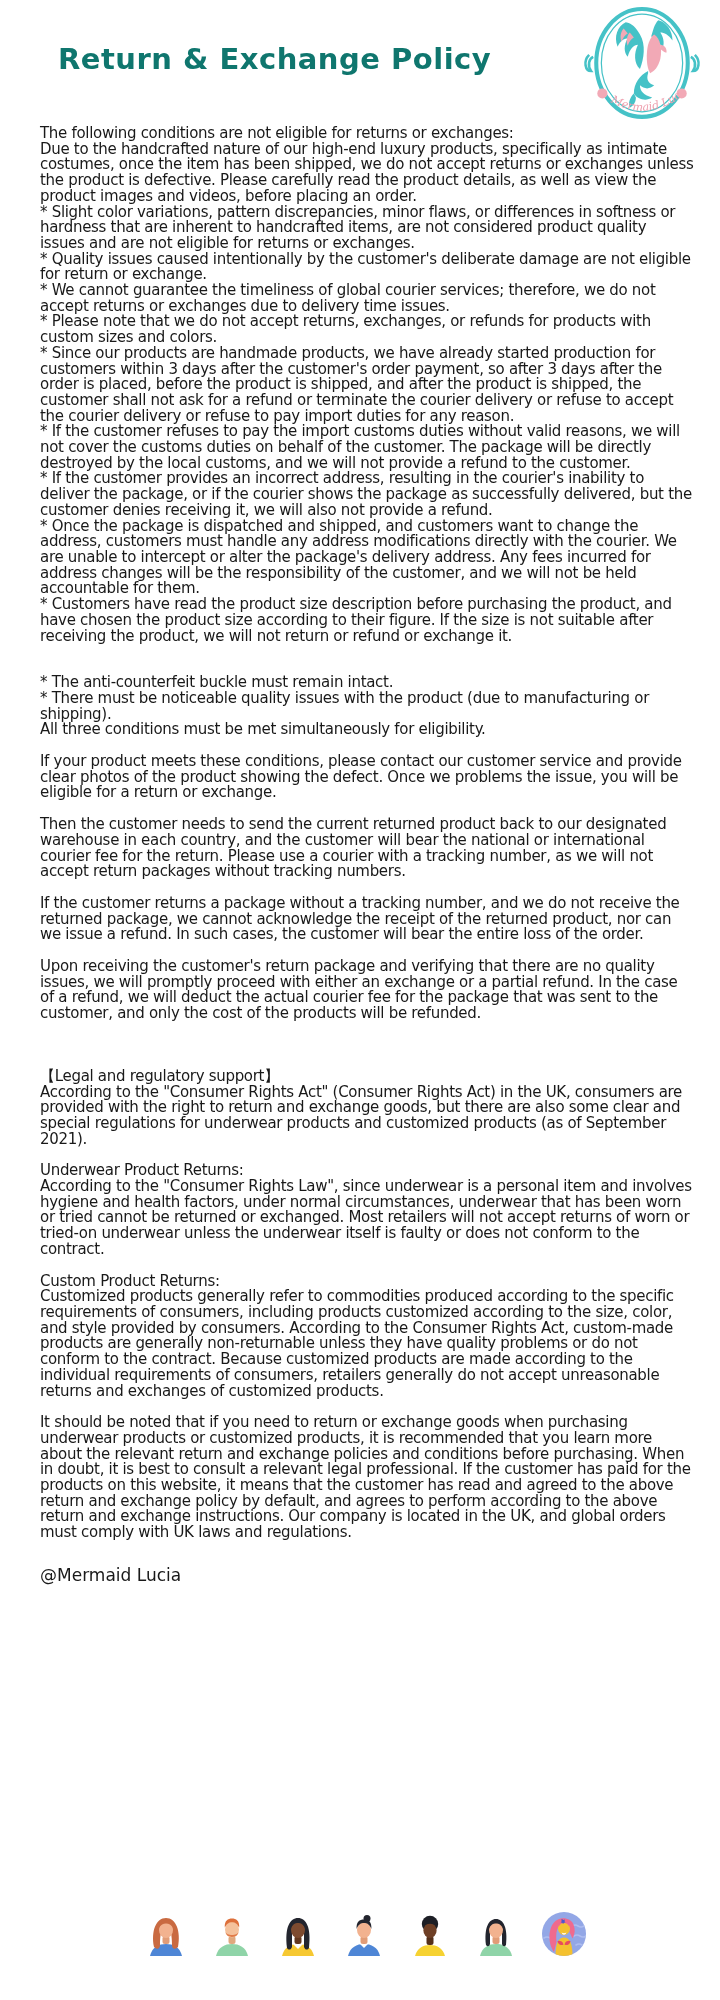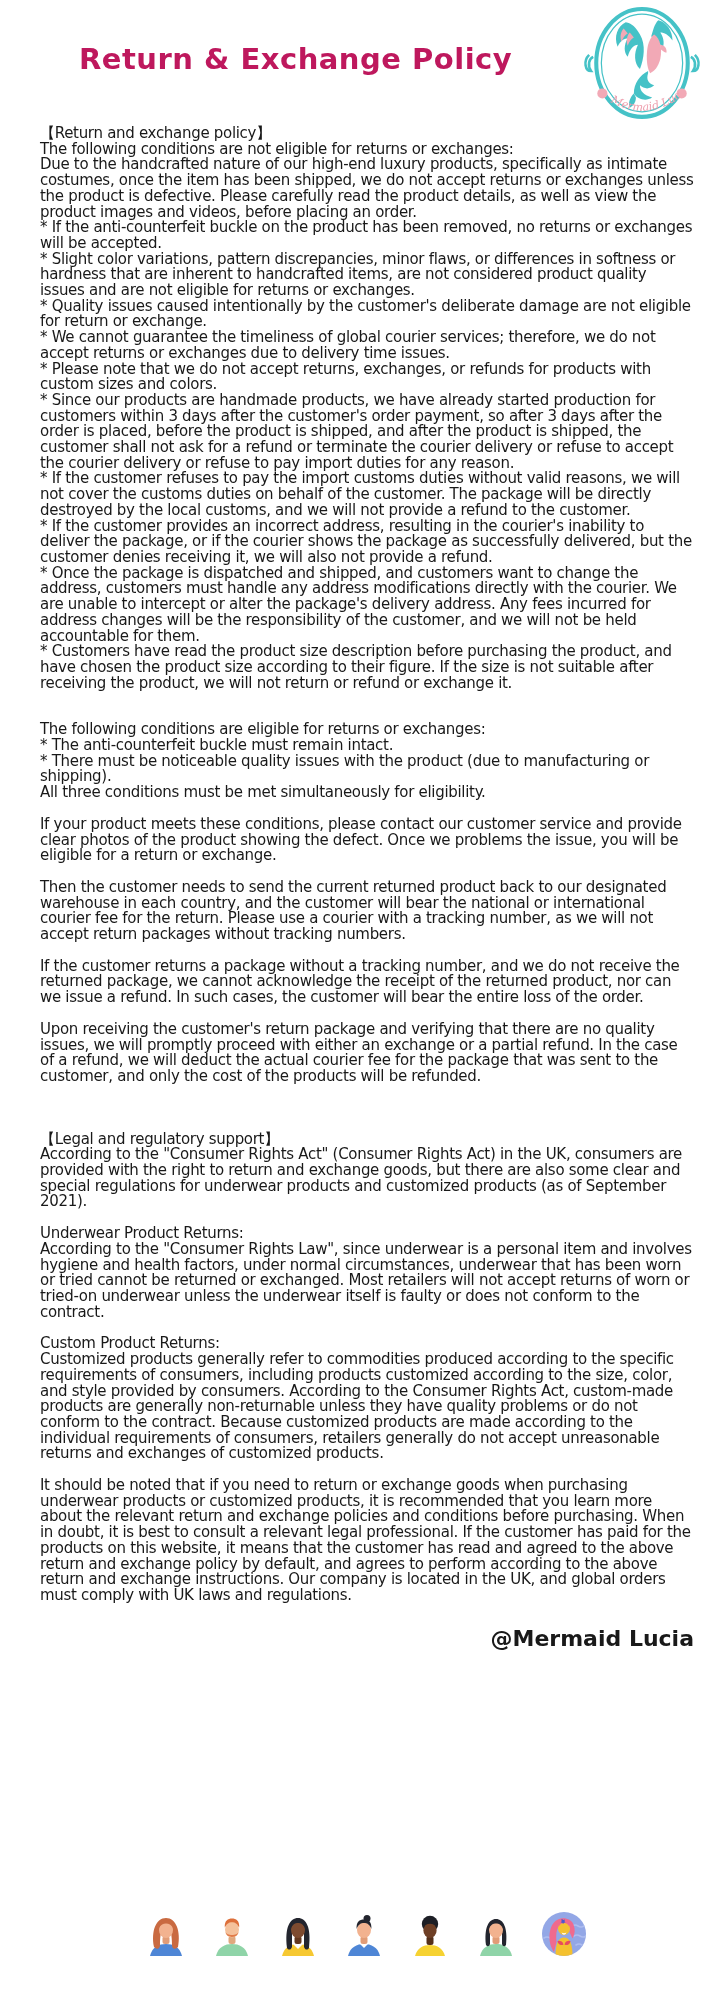--- a/index.html
+++ b/index.html
@@ -2,32 +2,32 @@
 <html><head>
 <meta charset="utf-8">
 <style>
   html,body{margin:0;padding:0;background:#ffffff;}
   .page{
     position:relative;width:720px;height:2000px;background:#ffffff;overflow:hidden;
     font-family:"DejaVu Sans",sans-serif;color:#191919;
   }
   .title{
     position:absolute;top:42px;left:58px;
-    font-size:29px;font-weight:800;color:#be185d;letter-spacing:.5px;white-space:nowrap;margin-left:21px;
+    font-size:29px;font-weight:800;color:#0f766e;letter-spacing:.5px;white-space:nowrap;
   }
   .logo{position:absolute;top:4px;left:576px;width:132px;height:122px;}
   .content{
     position:absolute;top:126px;left:40px;width:654px;
     font-size:15px;line-height:15.7px;letter-spacing:-.3px;
   }
   .content p{margin:0;}
   .sp{height:16px;}
   .sp2{height:31px;}
   .sp3{height:47px;}
-  .signature{margin-top:27px;text-align:right;font-weight:700;font-size:22px;letter-spacing:0;}
+  .signature{margin-top:27px;text-align:left;font-weight:400;font-size:17px;letter-spacing:0;}
   .avatars{
     position:absolute;top:1912px;left:0;width:720px;
     display:flex;justify-content:center;align-items:flex-end;gap:26px;
     transform:translateX(6px);
   }
   .avatars svg{width:40px;height:42px;display:block;}
   .avatars svg.big{width:44px;height:44px;}
 </style>
 </head>
 <body>
@@ -62,37 +62,34 @@
     <defs>
         <path id="lg-arc" d="M22 92 Q60 118 98 92"></path>
       </defs>
     <text font-size="11" fill="#ee9fae" font-style="italic" font-family="DejaVu Serif, serif">
       <textPath href="#lg-arc" startOffset="8">Mermaid Lucia</textPath>
     </text>
   </svg>
 
   <div class="content">
 
-    <p>【Return and exchange policy】</p>
     <p>The following conditions are not eligible for returns or exchanges:</p>
     <p>Due to the handcrafted nature of our high-end luxury products, specifically as intimate costumes, once the item has been shipped, we do not accept returns or exchanges unless the product is defective. Please carefully read the product details, as well as view the product images and videos, before placing an order.</p>
-    <p>* If the anti-counterfeit buckle on the product has been removed, no returns or exchanges will be accepted.</p>
     <p>* Slight color variations, pattern discrepancies, minor flaws, or differences in softness or hardness that are inherent to handcrafted items, are not considered product quality issues and are not eligible for returns or exchanges.</p>
     <p>* Quality issues caused intentionally by the customer's deliberate damage are not eligible for return or exchange.</p>
     <p>* We cannot guarantee the timeliness of global courier services; therefore, we do not accept returns or exchanges due to delivery time issues.</p>
     <p>* Please note that we do not accept returns, exchanges, or refunds for products with custom sizes and colors.</p>
     <p>* Since our products are handmade products, we have already started production for customers within 3 days after the customer's order payment, so after 3 days after the order is placed, before the product is shipped, and after the product is shipped, the customer shall not ask for a refund or terminate the courier delivery or refuse to accept the courier delivery or refuse to pay import duties for any reason.</p>
     <p>* If the customer refuses to pay the import customs duties without valid reasons, we will not cover the customs duties on behalf of the customer. The package will be directly destroyed by the local customs, and we will not provide a refund to the customer.</p>
     <p>* If the customer provides an incorrect address, resulting in the courier's inability to deliver the package, or if the courier shows the package as successfully delivered, but the customer denies receiving it, we will also not provide a refund.</p>
     <p>* Once the package is dispatched and shipped, and customers want to change the address, customers must handle any address modifications directly with the courier. We are unable to intercept or alter the package's delivery address. Any fees incurred for address changes will be the responsibility of the customer, and we will not be held accountable for them.</p>
     <p>* Customers have read the product size description before purchasing the product, and have chosen the product size according to their figure. If the size is not suitable after receiving the product, we will not return or refund or exchange it.</p>
 
     <div class="sp2"></div>
 
-    <p>The following conditions are eligible for returns or exchanges:</p>
     <p>* The anti-counterfeit buckle must remain intact.</p>
     <p>* There must be noticeable quality issues with the product (due to manufacturing or shipping).</p>
     <p>All three conditions must be met simultaneously for eligibility.</p>
     <div class="sp"></div>
     <p>If your product meets these conditions, please contact our customer service and provide clear photos of the product showing the defect. Once we problems the issue, you will be eligible for a return or exchange.</p>
     <div class="sp"></div>
     <p>Then the customer needs to send the current returned product back to our designated warehouse in each country, and the customer will bear the national or international courier fee for the return. Please use a courier with a tracking number, as we will not accept return packages without tracking numbers.</p>
     <div class="sp"></div>
     <p>If the customer returns a package without a tracking number, and we do not receive the returned package, we cannot acknowledge the receipt of the returned product, nor can we issue a refund. In such cases, the customer will bear the entire loss of the order.</p>
     <div class="sp"></div>

